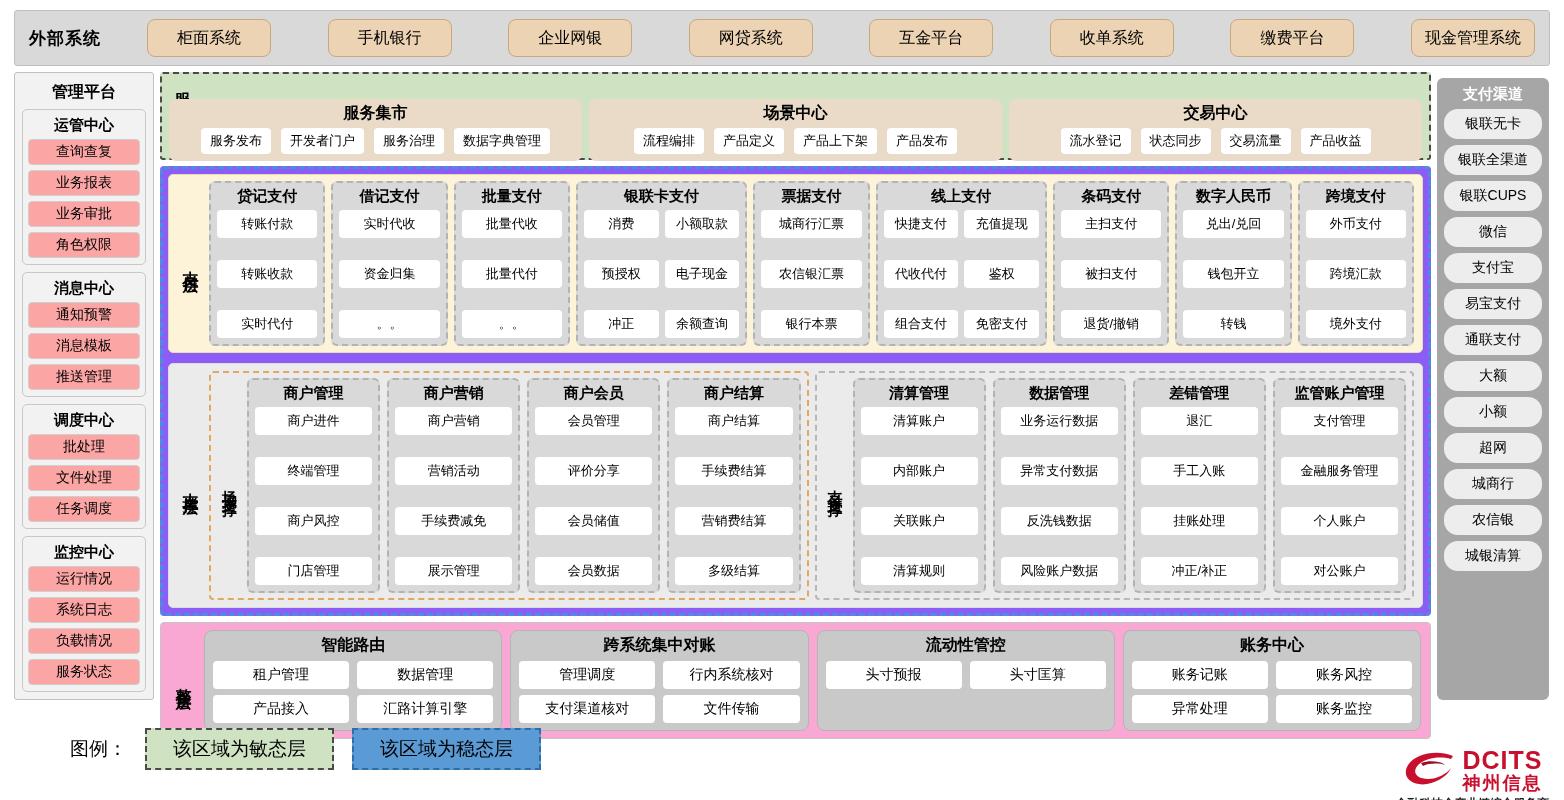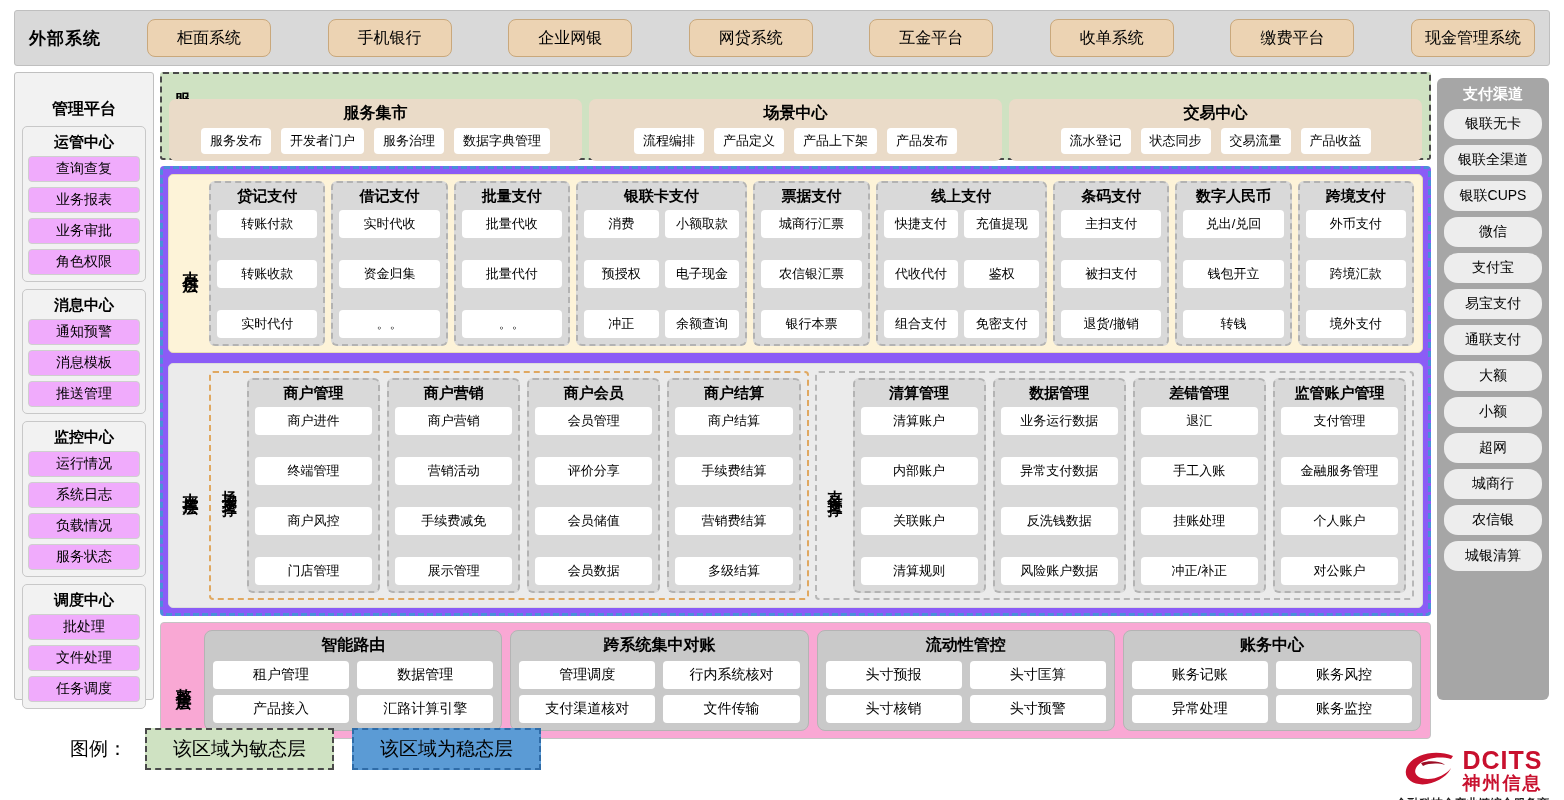--- a/index.html
+++ b/index.html
@@ -24,30 +24,30 @@
     background: #ecd3b3; border: 1px solid #c9a87c; border-radius: 8px;
     height: 38px; min-width: 124px; padding: 0 12px;
     display: flex; align-items: center; justify-content: center;
     font-size: 16px; white-space: nowrap;
   }
 
   
   .mgmt {
     position: absolute; left: 14px; top: 72px; width: 140px; height: 628px;
     background: #f2f2f2; border: 1px solid #c0c0c0; border-radius: 3px;
-    padding: 23px 7px;
+    padding: 6px 7px;
   }
   .mgmt-title { text-align: center; font-size: 16px; font-weight: bold; padding: 3px 0 6px; }
   .mgmt-group {
     border: 1px solid #c8c8c8; border-radius: 5px; background: #f2f2f2;
     padding: 4px 5px 6px; margin-bottom: 7px;
   }
   .mgmt-group-title { text-align: center; font-size: 15px; font-weight: bold; padding: 2px 0 4px; }
   .mgmt-item {
-    background: #f0abfc; border: 1px solid #cfcfcf; border-radius: 4px;
+    background: #fca5a5; border: 1px solid #cfcfcf; border-radius: 4px;
     height: 26px; margin-bottom: 5px;
     display: flex; align-items: center; justify-content: center;
     font-size: 14px;
   }
   .mgmt-item:last-child { margin-bottom: 0; }
 
   
   .chan {
     position: absolute; left: 1437px; top: 78px; width: 112px; height: 622px;
     background: #a6a6a6; border-radius: 6px; padding: 5px 7px;
@@ -187,31 +187,31 @@
         <div class="mgmt-item">业务审批</div>
         <div class="mgmt-item">角色权限</div>
       </div>
       <div class="mgmt-group">
         <div class="mgmt-group-title">消息中心</div>
         <div class="mgmt-item">通知预警</div>
         <div class="mgmt-item">消息模板</div>
         <div class="mgmt-item">推送管理</div>
       </div>
       <div class="mgmt-group">
+        <div class="mgmt-group-title">调度中心</div>
+        <div class="mgmt-item">批处理</div>
+        <div class="mgmt-item">文件处理</div>
+        <div class="mgmt-item">任务调度</div>
+      </div>
+      <div class="mgmt-group">
         <div class="mgmt-group-title">监控中心</div>
         <div class="mgmt-item">运行情况</div>
         <div class="mgmt-item">系统日志</div>
         <div class="mgmt-item">负载情况</div>
         <div class="mgmt-item">服务状态</div>
-      </div>
-      <div class="mgmt-group">
-        <div class="mgmt-group-title">调度中心</div>
-        <div class="mgmt-item">批处理</div>
-        <div class="mgmt-item">文件处理</div>
-        <div class="mgmt-item">任务调度</div>
       </div>
     </div>
 </div>
 
 <div class="chan">
   <div class="chan-title">支付渠道</div>
   <div id="chan-items">
       <div class="chan-item">银联无卡</div>
       <div class="chan-item">银联全渠道</div>
       <div class="chan-item">银联CUPS</div>
@@ -584,24 +584,20 @@
             </div>
           </div>
         </div>
         <div class="int-group">
           <div class="int-title">流动性管控</div>
           <div class="int-rows">
             <div class="int-row">
               <div class="int-leaf">头寸预报</div>
               <div class="int-leaf">头寸匡算</div>
             </div>
-            <div class="int-row">
-              <div class="int-leaf">头寸核销</div>
-              <div class="int-leaf">头寸预警</div>
-            </div>
           </div>
         </div>
         <div class="int-group">
           <div class="int-title">账务中心</div>
           <div class="int-rows">
             <div class="int-row">
               <div class="int-leaf">账务记账</div>
               <div class="int-leaf">账务风控</div>
             </div>
             <div class="int-row">

